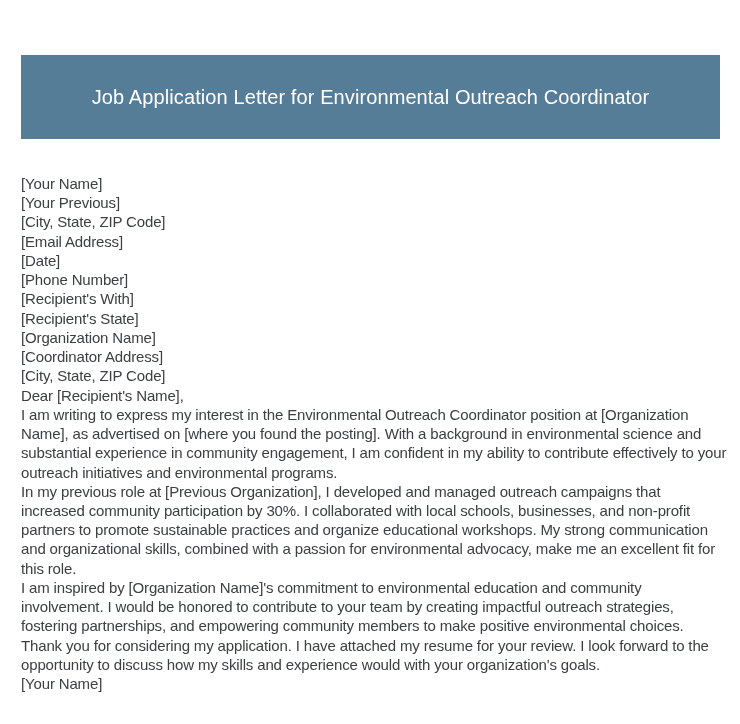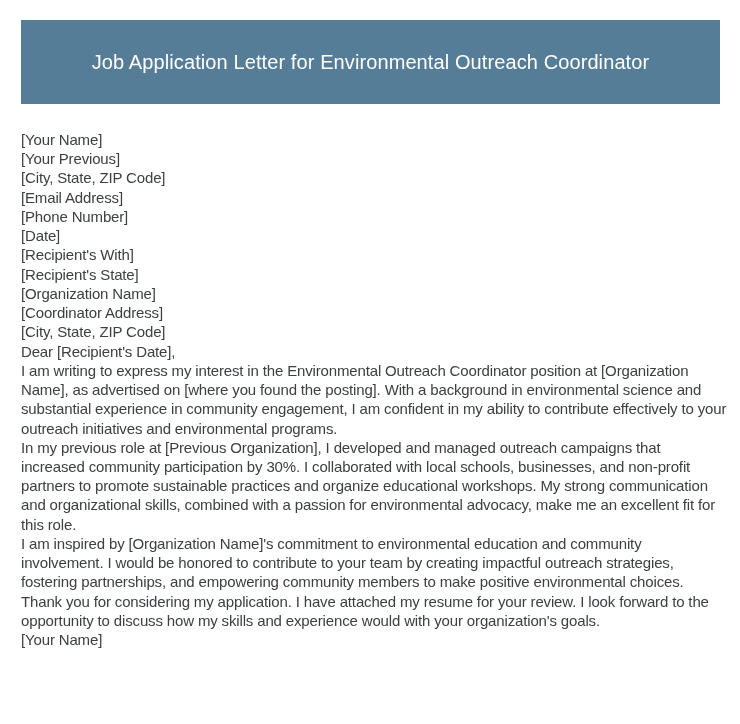--- a/index.html
+++ b/index.html
@@ -16,20 +16,21 @@
     width: 740px;
     height: 724px;
     overflow: hidden;
     font-family: "Liberation Sans", "DejaVu Sans", sans-serif;
   }
   .page {
     width: 740px;
     height: 676px;
     position: relative;
     background: var(--page-bg);
+    margin-top: 35px;
   }
   .title-banner {
     position: absolute;
     left: 21px;
     top: 20px;
     width: 699px;
     height: 84px;
     background: var(--banner-bg);
     display: flex;
     align-items: center;
@@ -39,21 +40,21 @@
     color: var(--banner-fg);
     font-size: 20px;
     font-weight: 400;
     letter-spacing: 0.1px;
     text-align: center;
     white-space: nowrap;
   }
   .letter-body {
     position: absolute;
     left: 21px;
-    top: 130px;
+    top: 139px;
     width: 706px;
     color: var(--body-fg);
     font-size: 15px;
     line-height: 19.24px;
     letter-spacing: -0.15px;
   }
   .letter-body p,
   .letter-body .line {
     margin: 0;
   }
@@ -67,33 +68,33 @@
     <h1>Job Application Letter for Environmental Outreach Coordinator</h1>
   </div>
 
   <div class="letter-body">
 
     <div>
       <div class="line">[Your Name]</div>
       <div class="line">[Your Previous]</div>
       <div class="line">[City, State, ZIP Code]</div>
       <div class="line">[Email Address]</div>
+      <div class="line">[Date]</div>
       <div class="line">[Phone Number]</div>
-      <div class="line">[Date]</div>
     </div>
 
     <div>
       <div class="line">[Recipient's With]</div>
       <div class="line">[Recipient's State]</div>
       <div class="line">[Organization Name]</div>
       <div class="line">[Coordinator Address]</div>
       <div class="line">[City, State, ZIP Code]</div>
     </div>
 
-    <div class="line">Dear [Recipient's Date],</div>
+    <div class="line">Dear [Recipient's Name],</div>
 
     <p>I am writing to express my interest in the Environmental Outreach Coordinator position at [Organization Name], as advertised on [where you found the posting]. With a background in environmental science and substantial experience in community engagement, I am confident in my ability to contribute effectively to your outreach initiatives and environmental programs.</p>
     <p>In my previous role at [Previous Organization], I developed and managed outreach campaigns that increased community participation by 30%. I collaborated with local schools, businesses, and non-profit partners to promote sustainable practices and organize educational workshops. My strong communication and organizational skills, combined with a passion for environmental advocacy, make me an excellent fit for this role.</p>
     <p>I am inspired by [Organization Name]'s commitment to environmental education and community involvement. I would be honored to contribute to your team by creating impactful outreach strategies, fostering partnerships, and empowering community members to make positive environmental choices.</p>
     <p>Thank you for considering my application. I have attached my resume for your review. I look forward to the opportunity to discuss how my skills and experience would with your organization's goals.</p>
 
     <div class="line">[Your Name]</div>
 
   </div>
 

